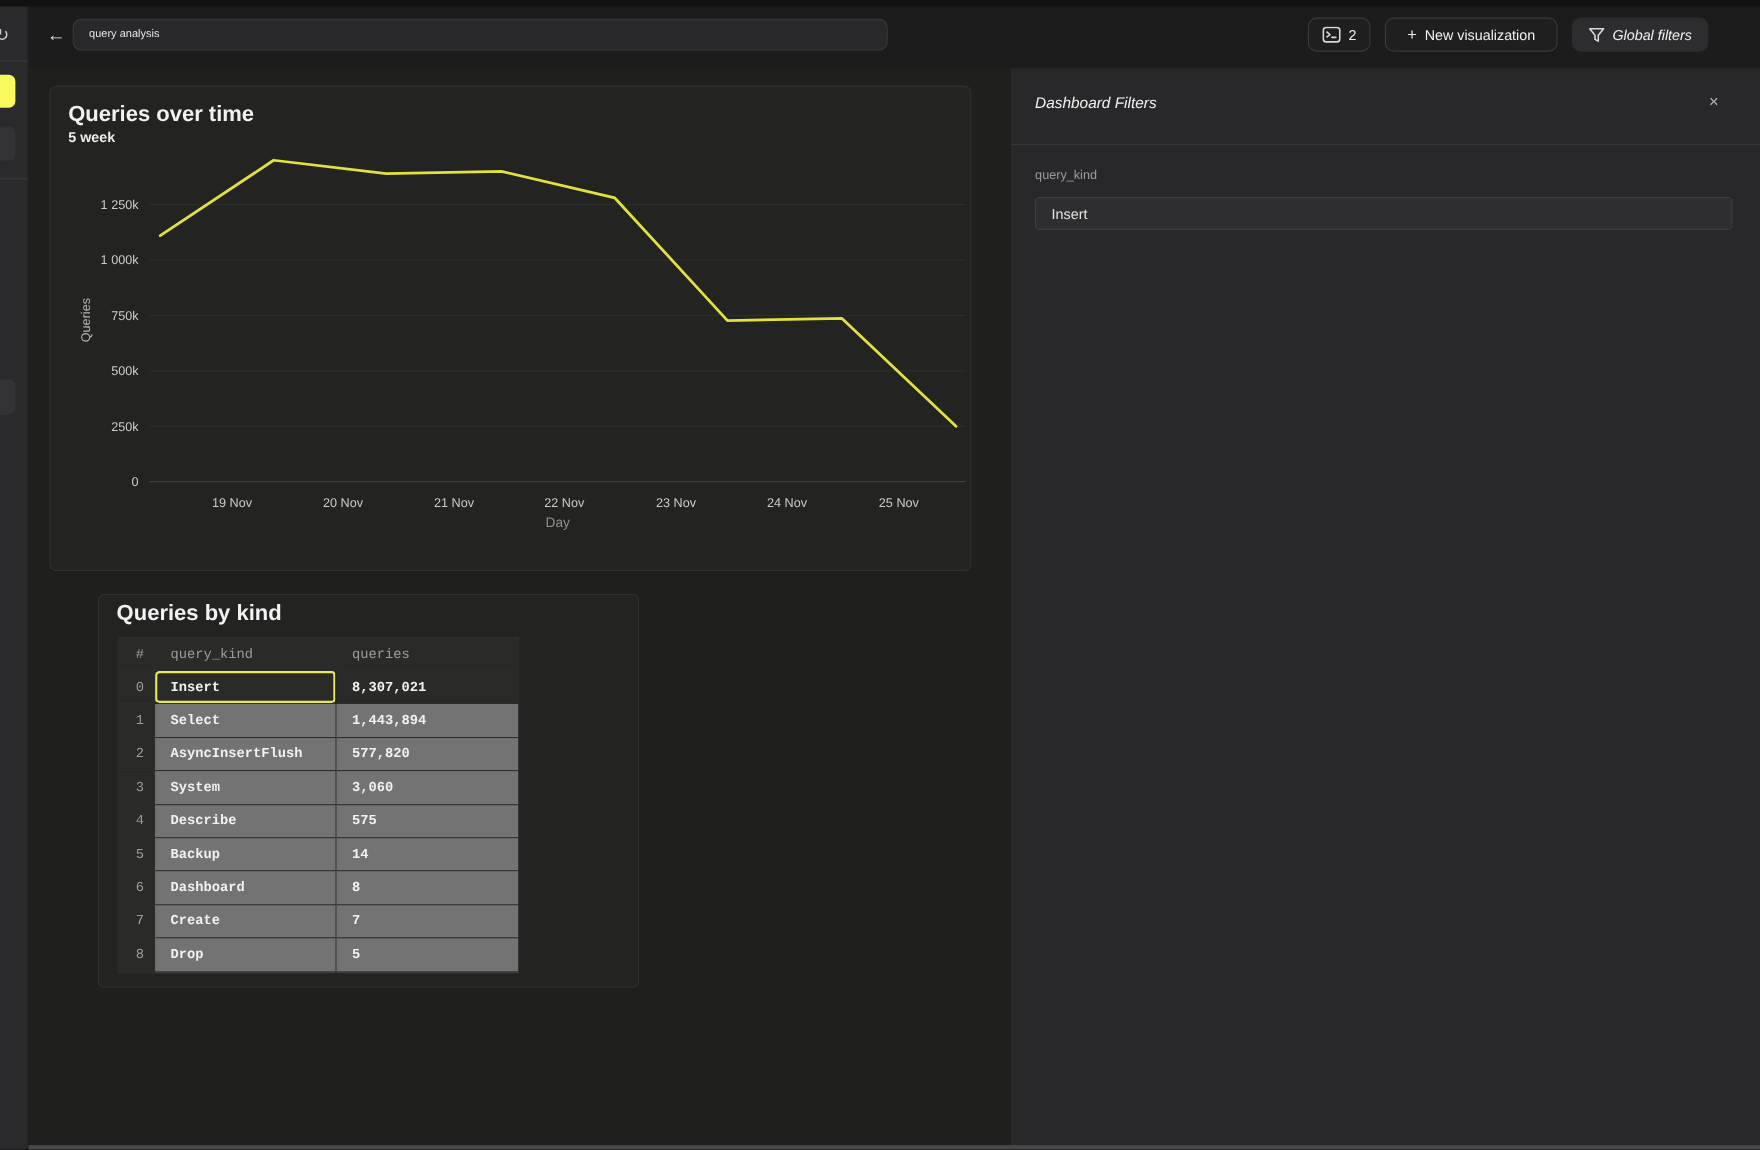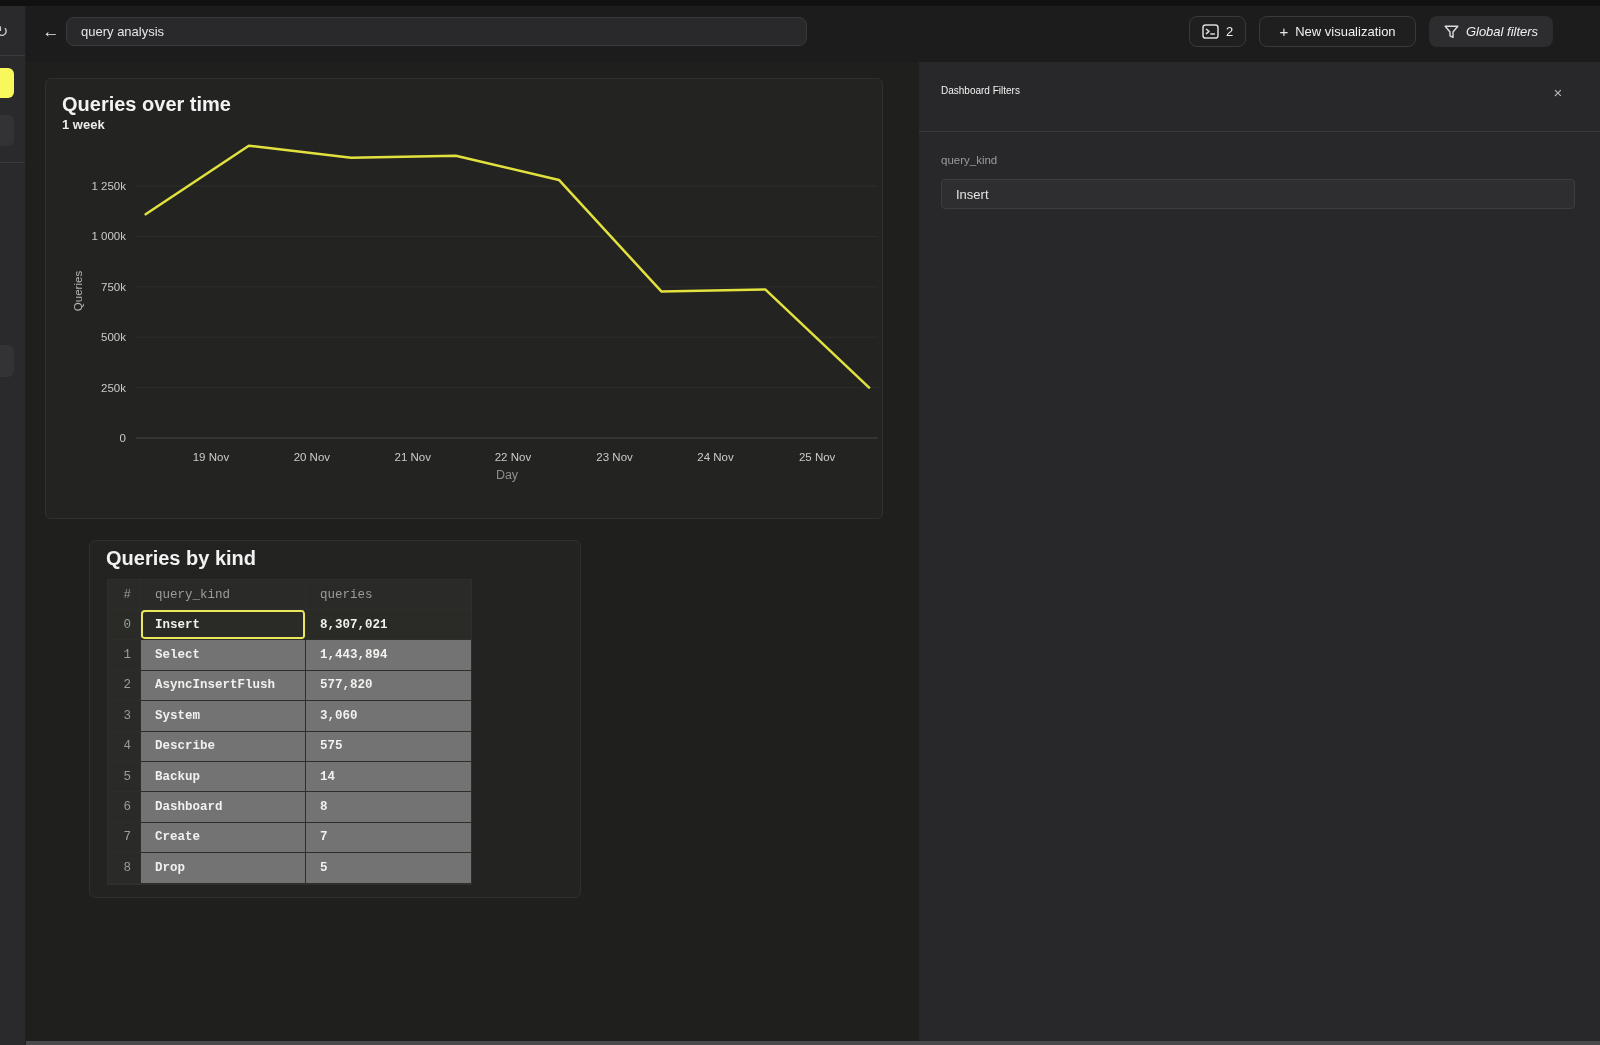--- a/index.html
+++ b/index.html
@@ -9,21 +9,21 @@
     -webkit-font-smoothing:antialiased;
   }
   .abs{position:absolute;box-sizing:border-box;}
 
   
   .top-strip{left:0;top:0;width:1600px;height:6px;background:#111112;}
   .topbar{left:26px;top:6px;right:0;height:56px;background:#1c1c1d;}
   .back-arrow{left:14px;top:13px;width:22px;height:26px;color:#e3e3e3;font-size:17px;
     display:flex;align-items:center;justify-content:center;cursor:pointer;}
   .search-box{left:40px;top:11px;width:741px;height:29px;background:#29292b;
-    border:1px solid #3a3a3c;border-radius:8px;color:#e6e6e6;font-size:13px;
+    border:1px solid #3a3a3c;border-radius:8px;color:#e6e6e6;font-size:10px;
     padding:0 0 0 14px;outline:none;font-family:"Liberation Sans",sans-serif;}
   .tb-btn{top:10px;height:31px;border-radius:8px;display:flex;align-items:center;
     justify-content:center;gap:7px;color:#f0f0f0;font-size:13px;cursor:pointer;}
   .tb-outline{background:#1f1f20;border:1px solid #3a3a3c;}
   .btn-console{left:1163px;width:57px;}
   .btn-newviz{left:1233px;width:157px;}
   .btn-global{left:1403px;width:124px;background:#2d2d2f;font-style:italic;}
   .plus-glyph{font-size:15px;color:#e8e8e8;margin-top:-1px;}
 
   
@@ -56,21 +56,21 @@
     white-space:nowrap;overflow:hidden;}
   #qtable .cell:nth-child(3n){border-right:none;}
   #qtable .idx{justify-content:flex-end;padding-right:9px;padding-left:0;
     background:#2a2b28;color:#9c9d9a;font-weight:normal;}
   #qtable .h{background:#2a2b28;color:#9c9d9a;font-weight:normal;}
   #qtable .r0{background:#2a2b26;}
   #qtable .selected{box-shadow:inset 0 0 0 2px #e9e75b;border-radius:4px;}
 
   
   .panel{left:919px;top:62px;width:681px;height:979px;background:#28282a;}
-  .panel-title{position:absolute;left:22px;top:23px;color:#f2f2f2;font-size:10px;}
+  .panel-title{position:absolute;left:22px;top:23px;color:#f2f2f2;font-size:14px;font-style:italic;}
   .panel-close{position:absolute;right:33px;top:21px;color:#b9b9b9;font-size:15px;
     width:18px;height:18px;display:flex;align-items:center;justify-content:center;cursor:pointer;}
   .panel-divider{position:absolute;left:0;top:69px;width:681px;height:1px;background:#39393b;}
   .field-label{position:absolute;left:22px;top:92px;color:#9b9b9d;font-size:11.5px;}
   .field-input{position:absolute;left:22px;top:117px;width:634px;height:30px;
     background:#2e2e30;border:1px solid #3d3d40;border-radius:4px;color:#e4e4e4;
     font-size:13px;padding:0 0 0 14px;outline:none;box-sizing:border-box;
     font-family:"Liberation Sans",sans-serif;}
 
   .bottom-strip{left:26px;bottom:0;width:1574px;height:4px;background:#49494b;}
@@ -109,21 +109,21 @@
       <path d="M1.2 1.2 H13.8 L9 7 V12.4 L6 10.8 V7 Z" fill="none" stroke="#dcdcdc" stroke-width="1.4" stroke-linejoin="round"></path>
     </svg>
     <span>Global filters</span>
   </div>
 </div>
 
 <div class="abs main">
 
   <div class="abs card card-chart">
     <div class="card-title" style="top:14px">Queries over time</div>
-    <div class="card-subtitle" style="top:38px">1 week</div>
+    <div class="card-subtitle" style="top:38px">5 week</div>
     <svg id="chart-svg" width="836" height="439" viewBox="0 0 836 439">
         <line x1="90" y1="359" x2="832" y2="359" stroke="#45463f" stroke-width="1"></line>
         <text x="80" y="363" text-anchor="end" fill="#cbcbcb" font-size="11.5">0</text>
         <line x1="90" y1="308.6" x2="832" y2="308.6" stroke="#2d2e2a" stroke-width="1"></line>
         <text x="80" y="312.6" text-anchor="end" fill="#cbcbcb" font-size="11.5">250k</text>
         <line x1="90" y1="258.2" x2="832" y2="258.2" stroke="#2d2e2a" stroke-width="1"></line>
         <text x="80" y="262.2" text-anchor="end" fill="#cbcbcb" font-size="11.5">500k</text>
         <line x1="90" y1="207.8" x2="832" y2="207.8" stroke="#2d2e2a" stroke-width="1"></line>
         <text x="80" y="211.8" text-anchor="end" fill="#cbcbcb" font-size="11.5">750k</text>
         <line x1="90" y1="157.4" x2="832" y2="157.4" stroke="#2d2e2a" stroke-width="1"></line>

